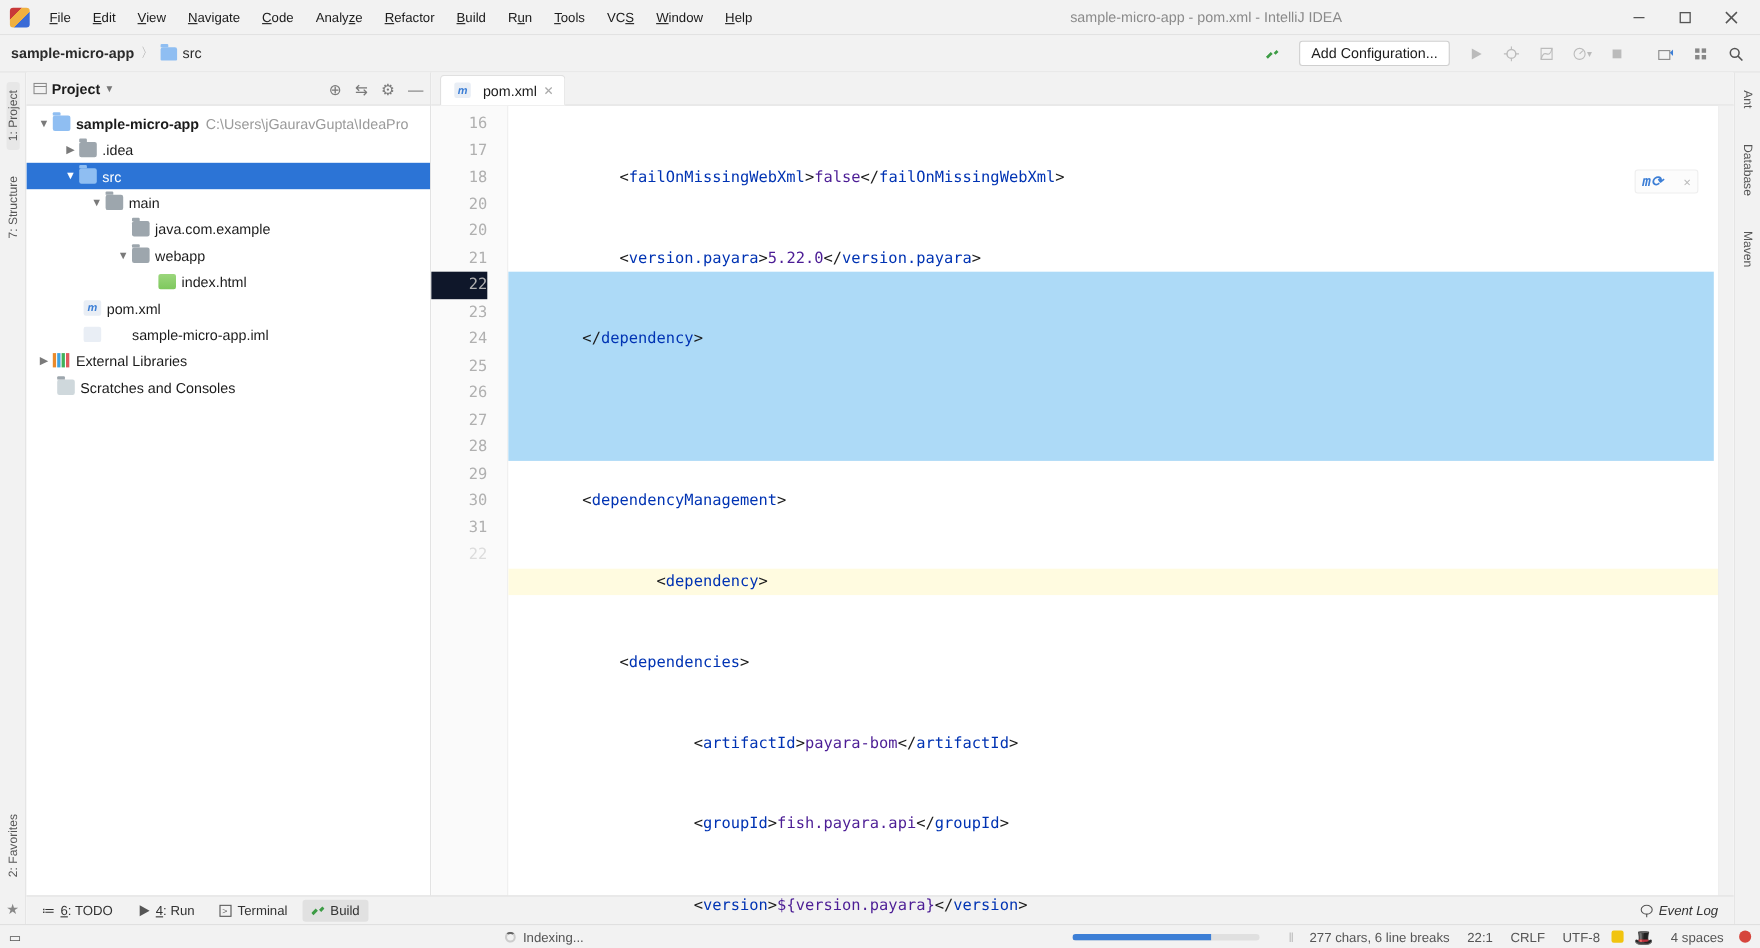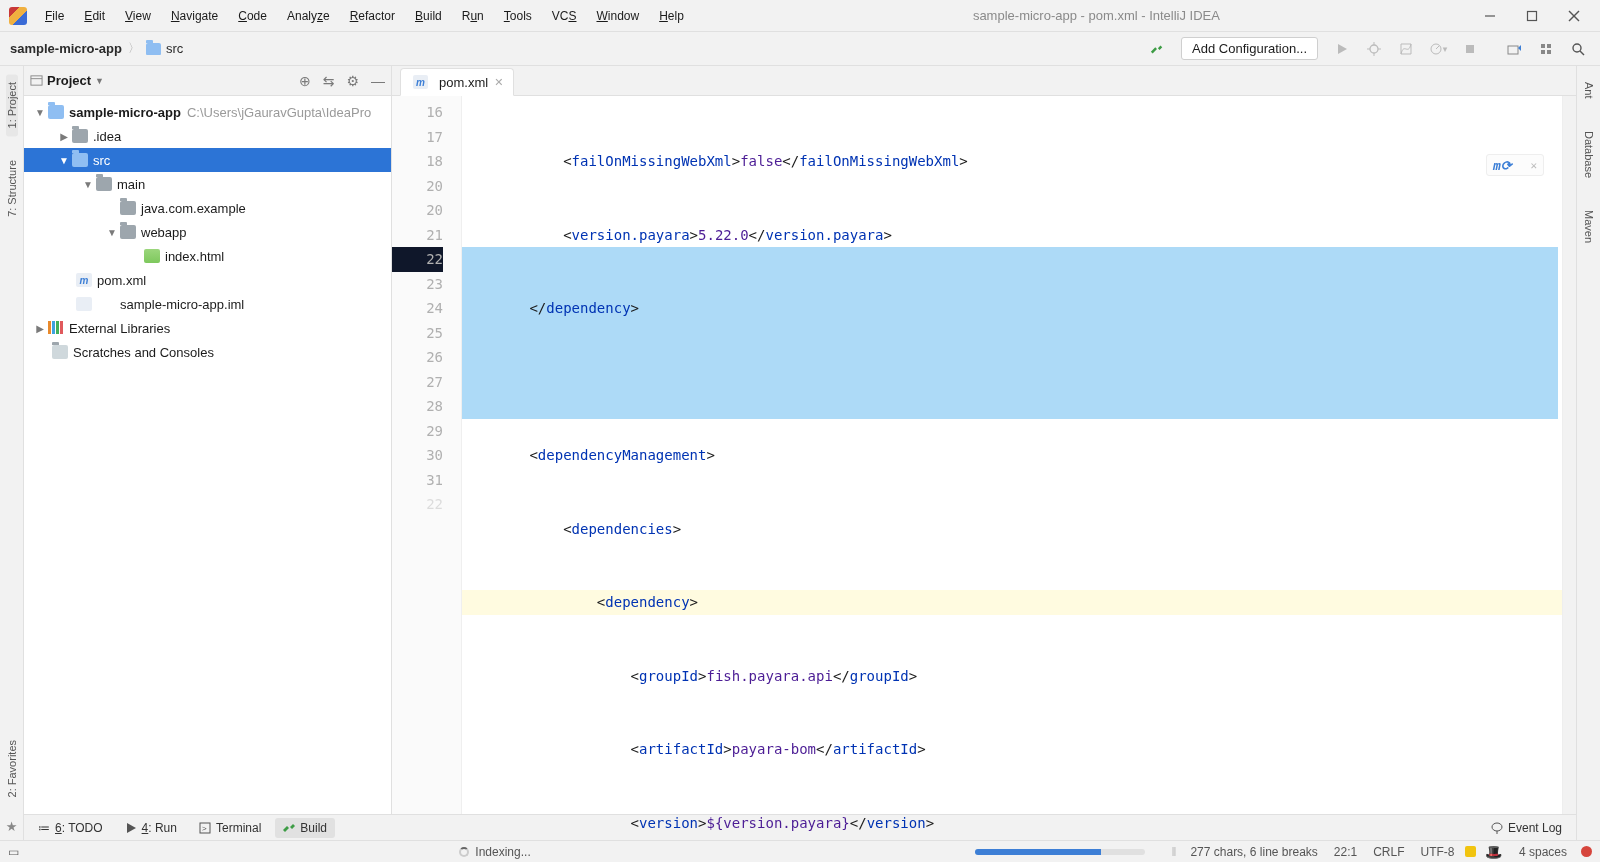--- a/index.html
+++ b/index.html
@@ -84,21 +84,21 @@
   .editor-badge { position: absolute; right: 18px; top: 58px; width: 58px; height: 22px; border: 1px solid #eee; background: #fcfcfc; border-radius: 3px; display: flex; align-items: center; justify-content: space-between; padding: 0 6px; z-index: 5;}
   .editor-badge .m { font-style: italic; font-weight: bold; color: #3d7fd6; font-size: 13px; }
   .editor-badge .x { color: #bbb; font-size: 11px; }
   .editor-scroll-right { width: 14px; background: #f2f2f2; border-left: 1px solid #eee; }
 
   
   .bottom-tools { position: absolute; left: 24px; right: 24px; bottom: 22px; height: 26px; background: #f2f2f2; border-top: 1px solid #e0e0e0; display: flex; align-items: center; padding: 0 6px; gap: 6px;}
   .bt-btn { display:flex; align-items:center; gap:5px; padding: 3px 8px; font-size:12px; color:#333;}
   .bt-btn.active { background:#e1e1e1; border-radius:3px; }
   .bt-btn svg { width:12px; height:12px; }
-  .bt-right { margin-left:auto; display:flex; align-items:center; gap:6px; color:#444;}
+  .bt-right { margin-left:auto; display:flex; align-items:center; gap:6px; color:#444;font-style:italic;}
   
   .status { position: absolute; left:0; right:0; bottom:0; height:22px; background:#f2f2f2; border-top:1px solid #e0e0e0; display:flex; align-items:center; padding:0 8px; font-size:12px; color:#555;}
   .status .sload { display:flex; align-items:center; gap:6px; margin-left: 440px;}
   .status .sload .spn { width:10px; height:10px; border:2px solid #ccc; border-top-color:#666; border-radius:50%; }
   .status .progress { width:170px; height:6px; background:#e0e0e0; border-radius:3px; margin-left:auto; margin-right:20px; overflow:hidden;}
   .status .progress .bar { height:100%; background:#3d7fd6; width:74%; }
   .status .pipes { color:#bbb; margin:0 6px;}
   .status .warn { width:11px; height:11px; background:#f1c40f; border-radius:2px; margin:0 2px;}
   .status .sitem { margin: 0 8px; }
   .status .mini-man{ font-size:14px; }
@@ -361,24 +361,24 @@
         </div>
         <div class="codewrap">
 
           <div class="sel-bg" style="top: calc(4px + 24.5px*6); height: calc(24.5px*7);"></div>
           <div class="codelines">
             <div class="line sel-line">            &lt;<span class="tok-tag">failOnMissingWebXml</span>&gt;<span class="tok-txt">false</span>&lt;/<span class="tok-tag">failOnMissingWebXml</span>&gt;</div>
             <div class="line sel-line">            &lt;<span class="tok-tag">version.payara</span>&gt;<span class="tok-txt">5.22.0</span>&lt;/<span class="tok-tag">version.payara</span>&gt;</div>
             <div class="line sel-line">        &lt;/<span class="tok-tag">dependency</span>&gt;</div>
             <div class="line sel-line"> </div>
             <div class="line sel-line">        &lt;<span class="tok-tag">dependencyManagement</span>&gt;</div>
+            <div class="line sel-line caret-line">                &lt;<span class="tok-tag">dependency</span>&gt;</div>
             <div class="line sel-line">            &lt;<span class="tok-tag">dependencies</span>&gt;</div>
-            <div class="line sel-line caret-line">                &lt;<span class="tok-tag">dependency</span>&gt;</div>
+            <div class="line sel-line">                    &lt;<span class="tok-tag">artifactId</span>&gt;<span class="tok-txt">payara-bom</span>&lt;/<span class="tok-tag">artifactId</span>&gt;</div>
             <div class="line sel-line">                    &lt;<span class="tok-tag">groupId</span>&gt;<span class="tok-txt">fish.payara.api</span>&lt;/<span class="tok-tag">groupId</span>&gt;</div>
-            <div class="line sel-line">                    &lt;<span class="tok-tag">artifactId</span>&gt;<span class="tok-txt">payara-bom</span>&lt;/<span class="tok-tag">artifactId</span>&gt;</div>
             <div class="line sel-line">                    &lt;<span class="tok-tag">version</span>&gt;<span class="tok-txt">${version.payara}</span>&lt;/<span class="tok-tag">version</span>&gt;</div>
             
             
             
             
             
             
             
           </div>
           <div class="editor-badge">

